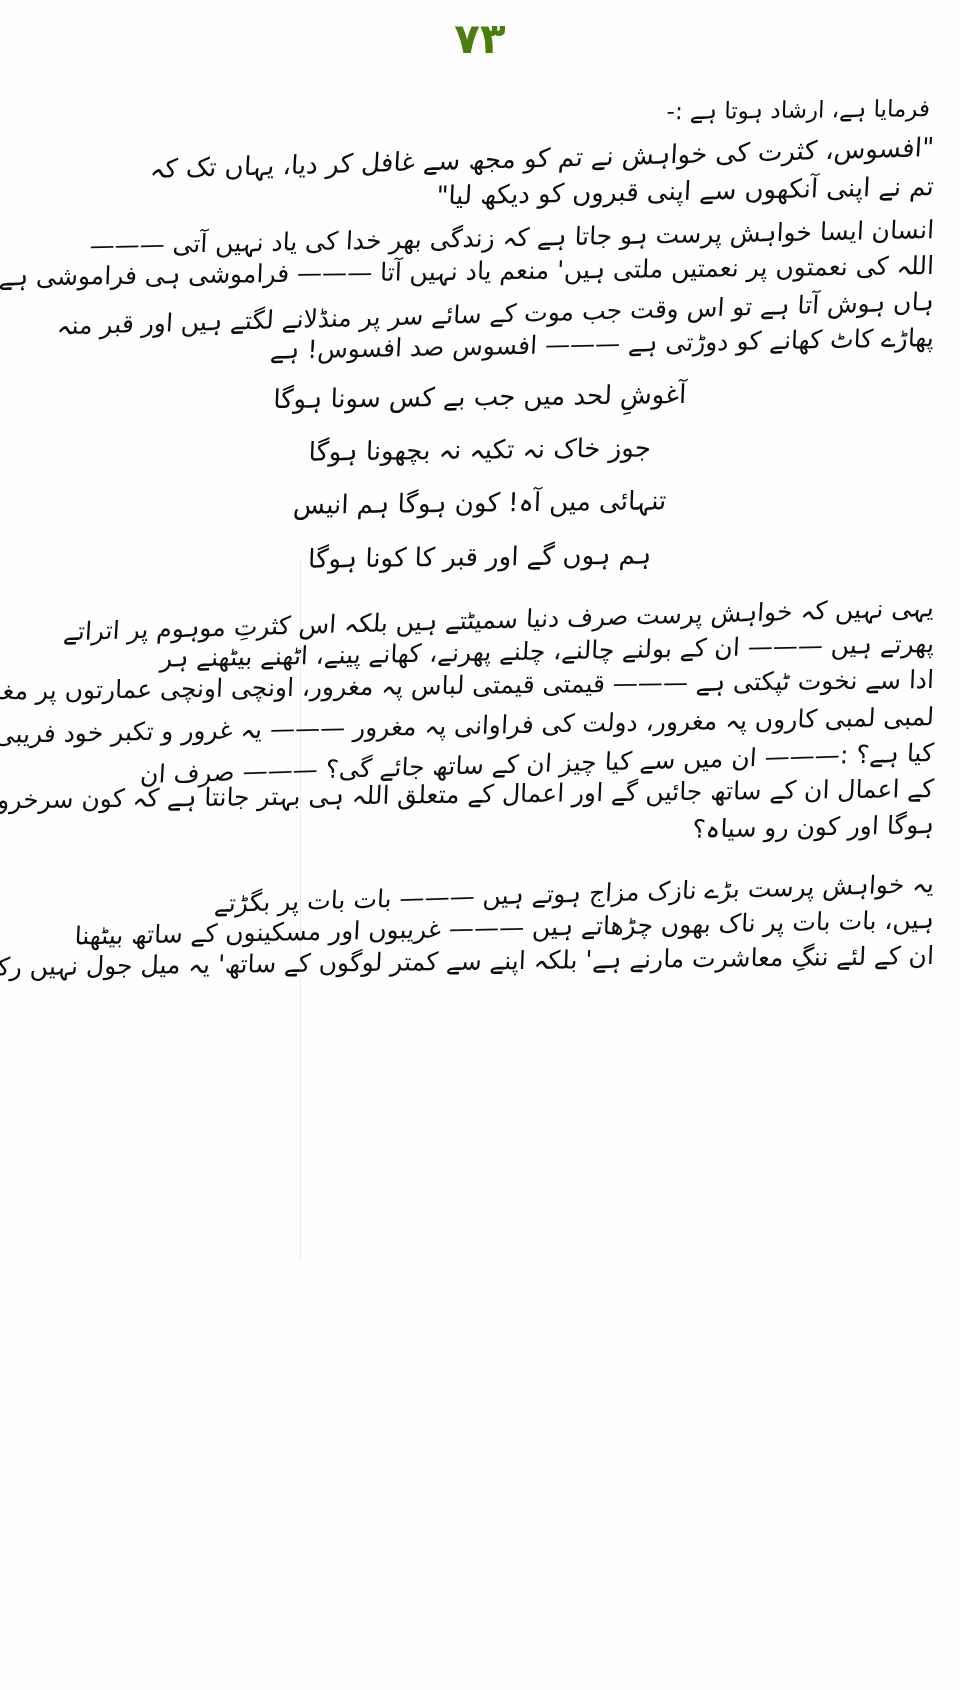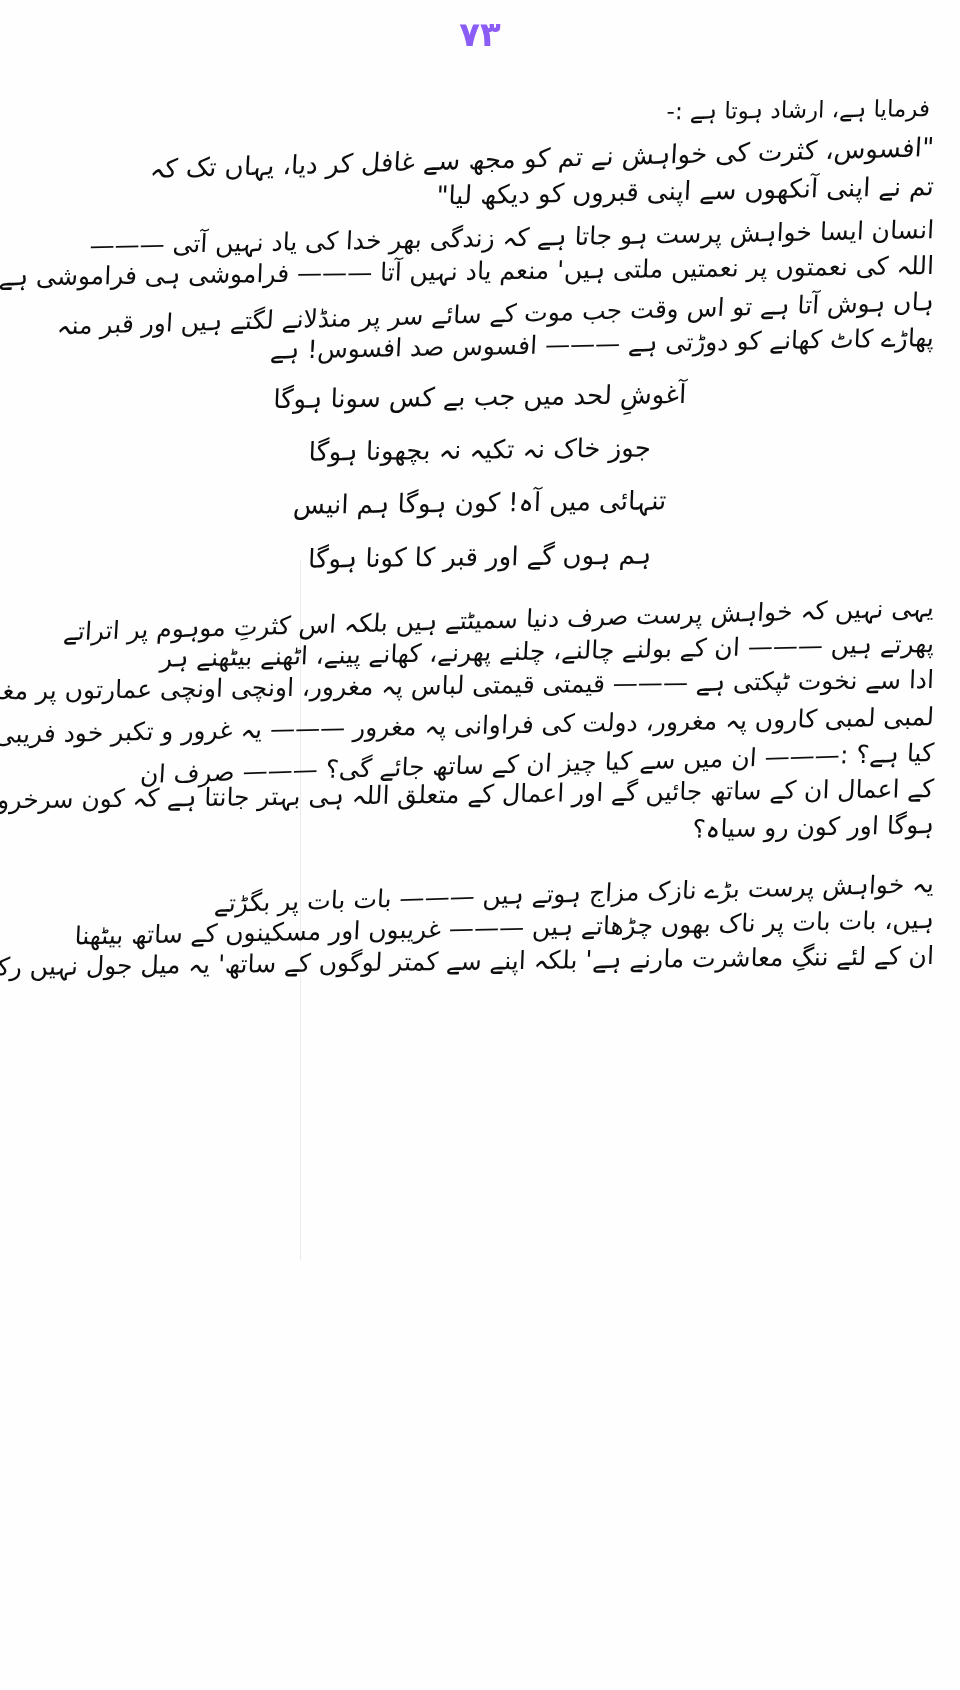--- a/index.html
+++ b/index.html
@@ -26,24 +26,24 @@
   }
 
   
   .page-number {
     position: absolute;
     top: 14px;
     left: 0;
     width: 960px;
     text-align: center;
     font-family: "DejaVu Sans", sans-serif;
-    font-size: 34px;
+    font-size: 42px;
     font-weight: 700;
     letter-spacing: 1px;
-    color: #8b5cf6;
+    color: #4d7c0f;
     direction: rtl;
   }
 
   
   .body-block {
     position: absolute;
     top: 96px;
     right: 26px;
     left: 26px;
     direction: rtl;

